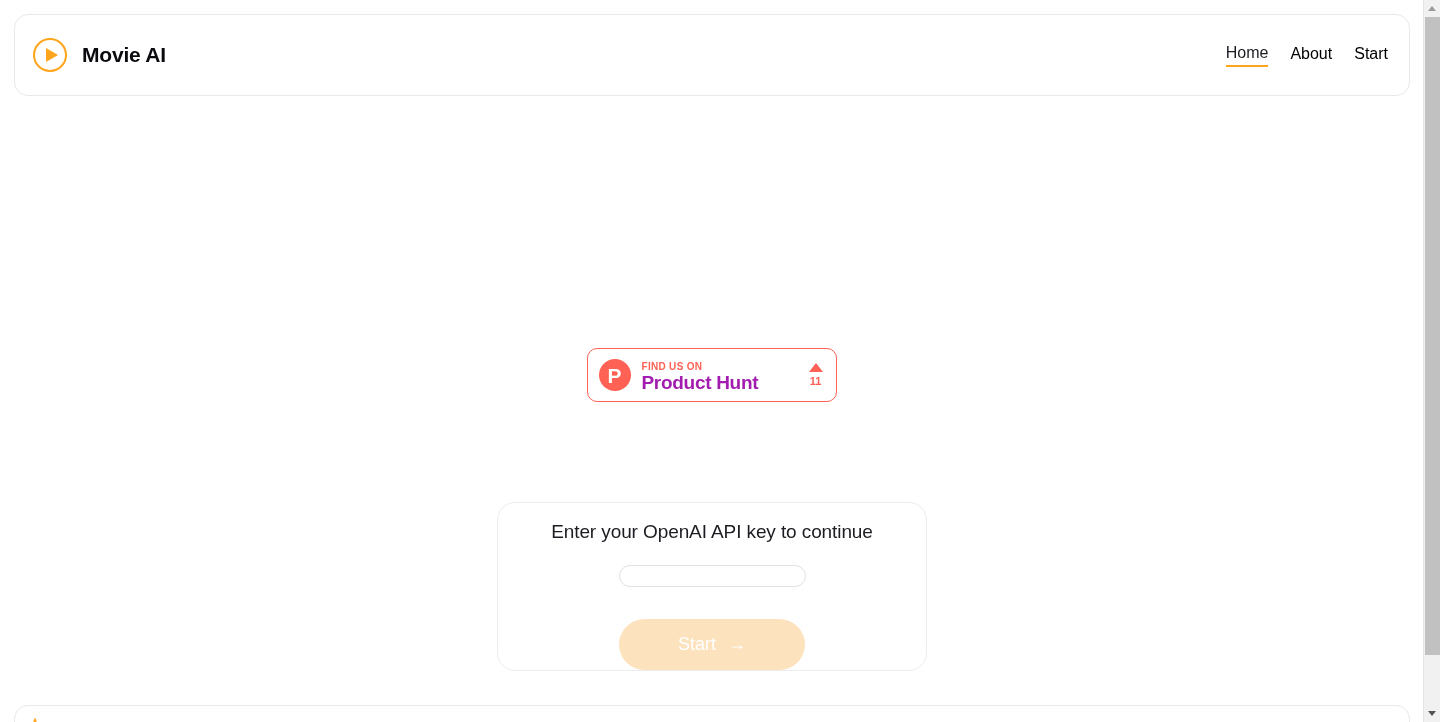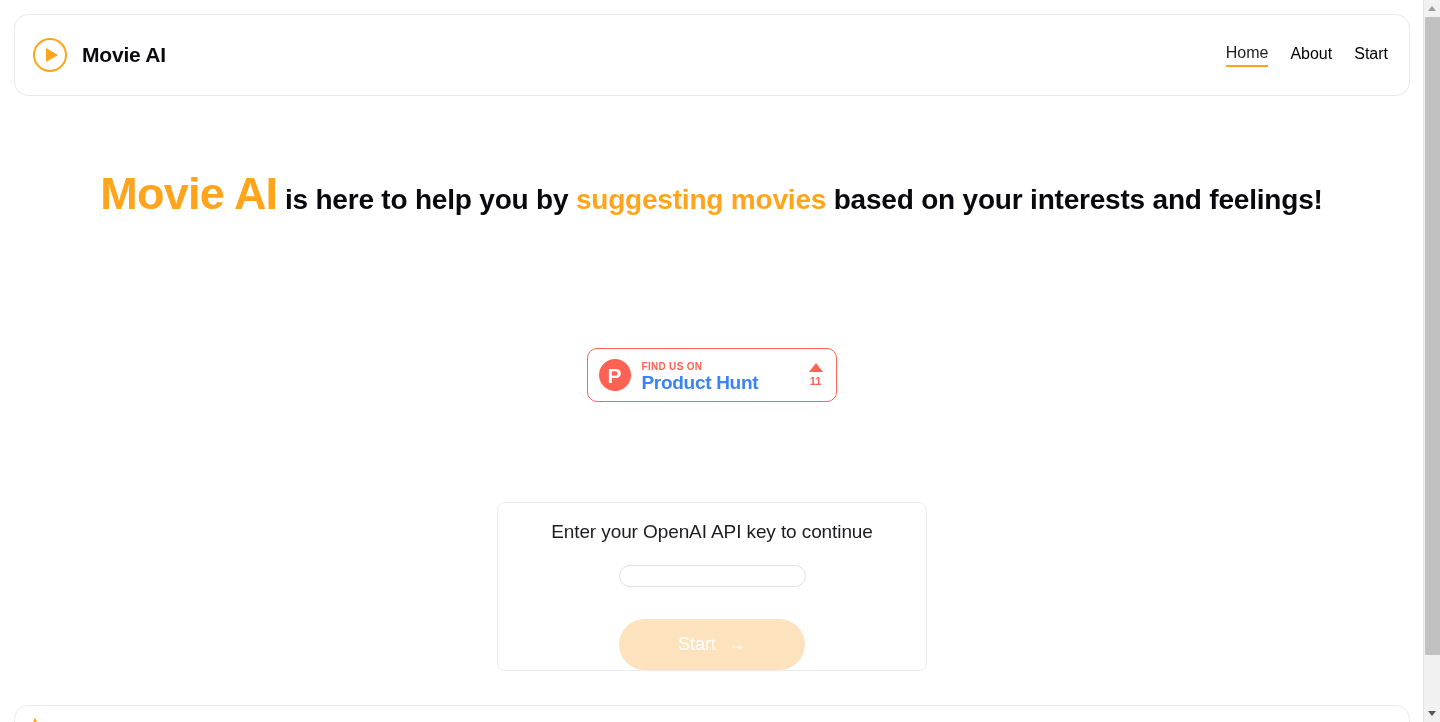--- a/index.html
+++ b/index.html
@@ -163,21 +163,21 @@
   .ph-text { flex: 1; line-height: 1.05; }
   .ph-kicker {
     font-size: 10px;
     font-weight: bold;
     color: #FF6154;
     letter-spacing: 0.3px;
   }
   .ph-title {
     font-size: 19px;
     font-weight: bold;
-    color: #3b82f6;
+    color: #a21caf;
     letter-spacing: -0.3px;
   }
   .ph-votes {
     display: flex;
     flex-direction: column;
     align-items: center;
     gap: 3px;
     flex: none;
   }
   .ph-caret {
@@ -193,21 +193,21 @@
   }
 
   
   .key-card {
     position: absolute;
     left: 497px;
     top: 502px;
     width: 430px;
     height: 169px;
     border: 1px solid #ececee;
-    border-radius: 8px;
+    border-radius: 18px;
     background: #ffffff;
     display: flex;
     flex-direction: column;
     align-items: center;
     padding-top: 18px;
   }
   .key-title {
     font-size: 19px;
     color: #1c1c22;
     letter-spacing: -0.1px;
@@ -319,21 +319,20 @@
         <span class="brand-name">Movie AI</span>
       </div>
       <nav class="nav">
         <a class="nav-link active" href="#">Home</a>
         <a class="nav-link" href="#">About</a>
         <a class="nav-link" href="#">Start</a>
       </nav>
     </div>
 
     <div class="hero">
-      <h2 class="hero-line2"><span class="brand-big">Movie AI</span><span> is here to help you by </span><span class="accent">suggesting movies</span><span> based on your interests and feelings!</span></h2>
     </div>
 
     <div class="ph-wrap">
       <a class="ph-badge" href="#">
         <span class="ph-logo">P</span>
         <span class="ph-text">
           <span class="ph-kicker">FIND US ON</span><br>
           <span class="ph-title">Product Hunt</span>
         </span>
         <span class="ph-votes">

